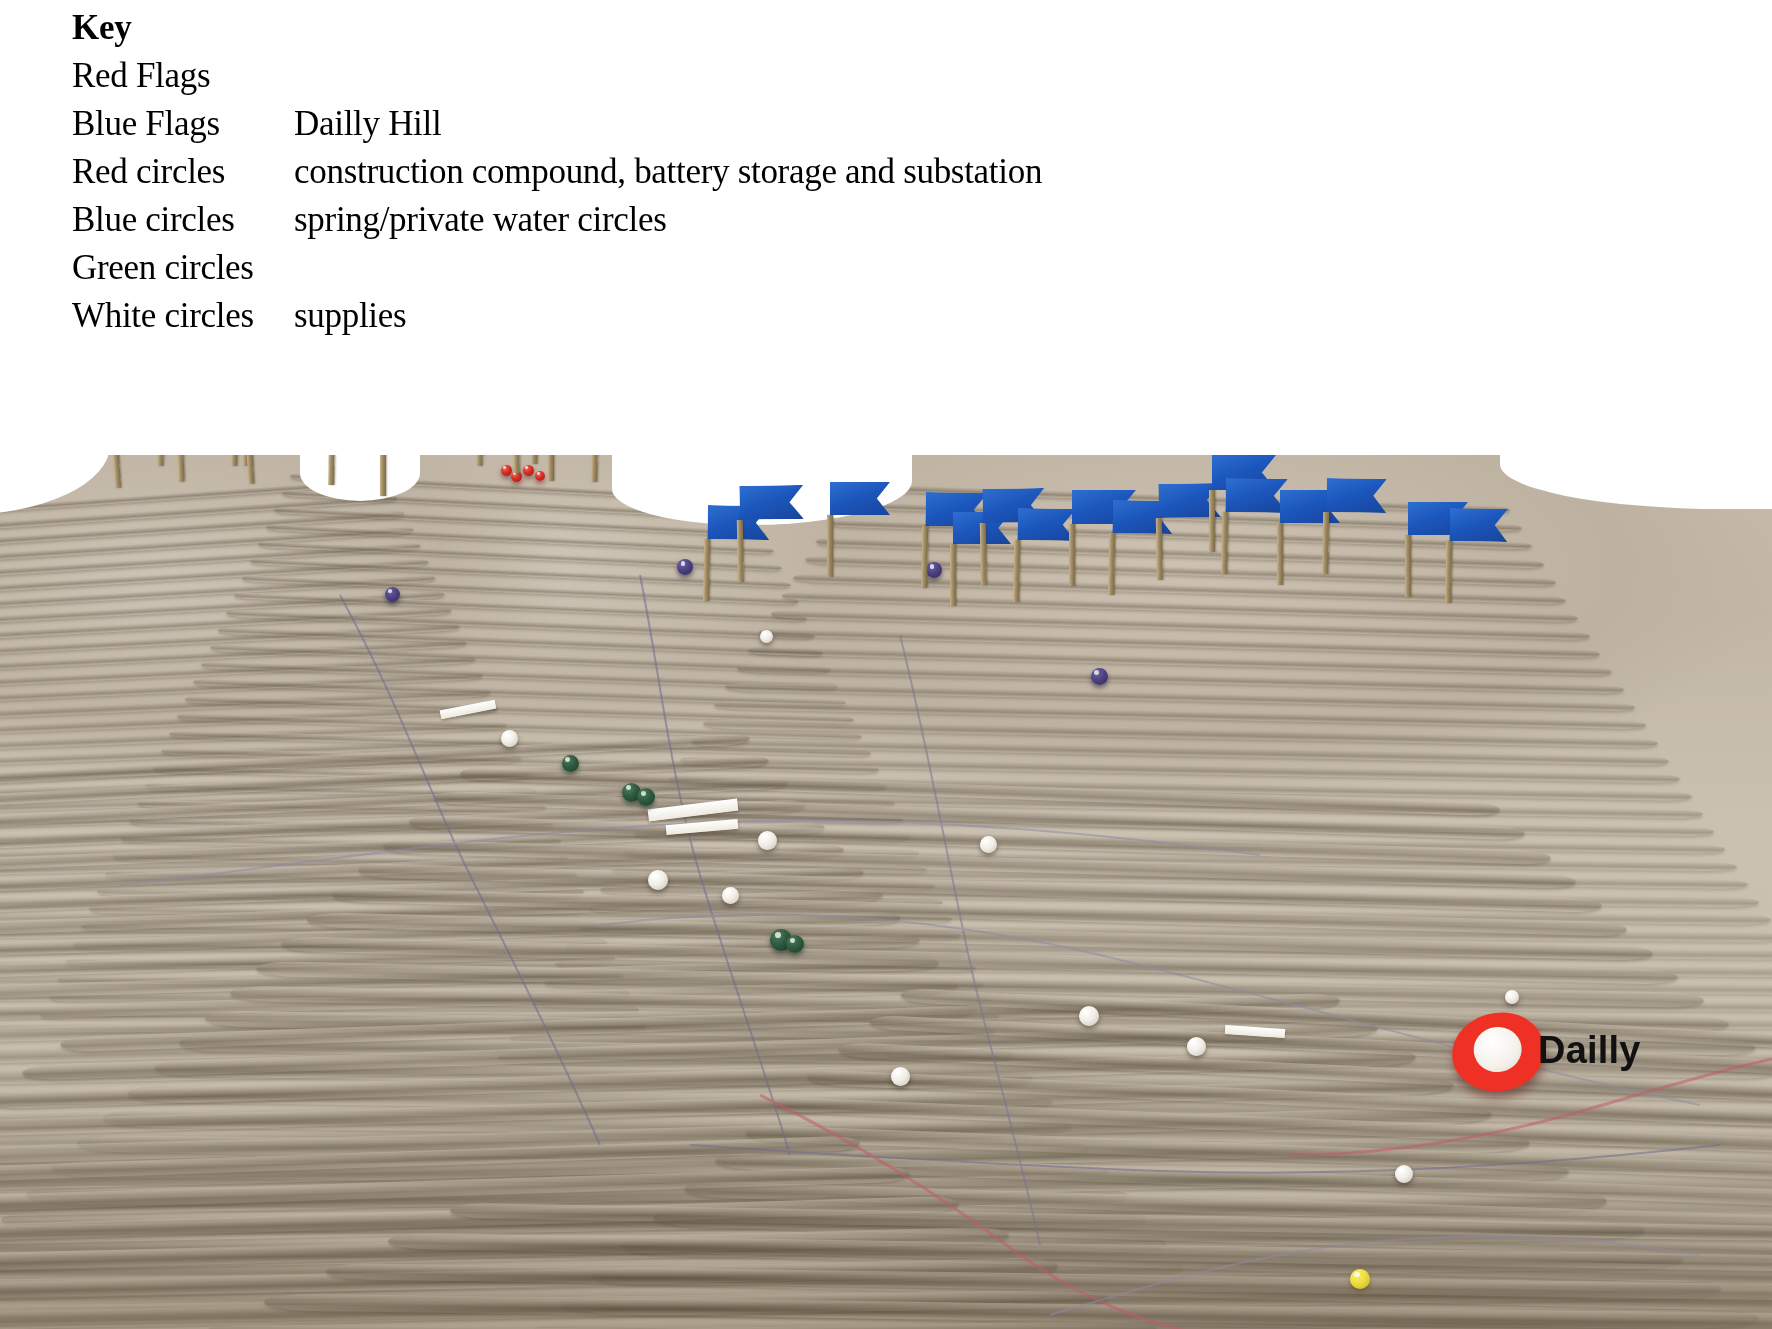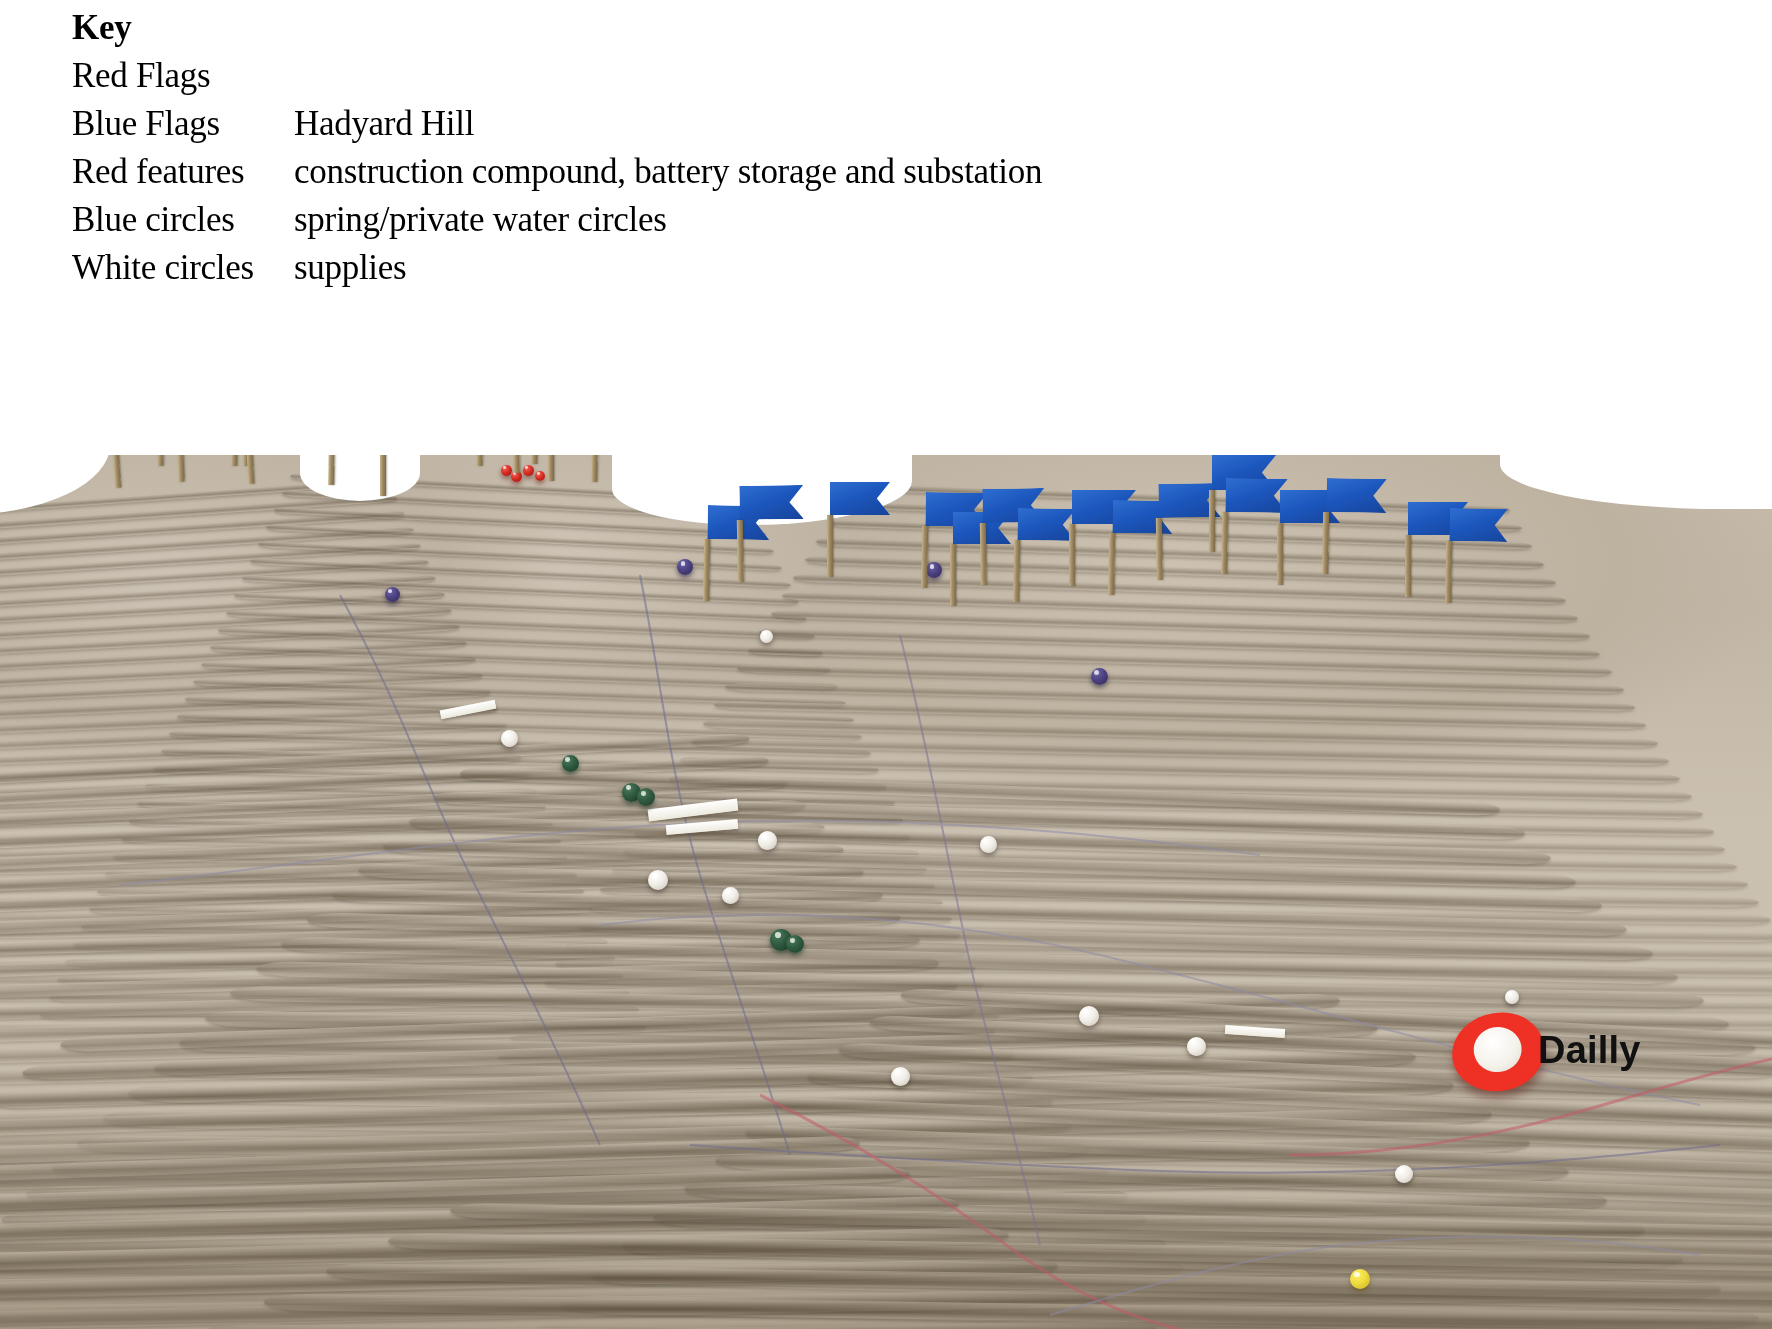--- a/index.html
+++ b/index.html
@@ -493,31 +493,32 @@
   <div id="dailly-label">Dailly</div>
 
   <div id="legend">
     <div class="key-title">Key</div>
     <div id="legend-rows">
         <div class="key-row">
           <span class="key-term">Red Flags</span>
         </div>
         <div class="key-row">
           <span class="key-term">Blue Flags</span>
-          <span class="key-desc">Hadyard Hill</span>
+          <span class="key-desc">Dailly Hill</span>
         </div>
         <div class="key-row">
-          <span class="key-term">Red features</span>
+          <span class="key-term">Red circles</span>
           <span class="key-desc">construction compound, battery storage and substation</span>
         </div>
         <div class="key-row">
           <span class="key-term">Blue circles</span>
           <span class="key-desc">spring/private water circles</span>
         </div>
         <div class="key-row">
+          <span class="key-term">Green circles</span>
         </div>
         <div class="key-row">
           <span class="key-term">White circles</span>
           <span class="key-desc">supplies</span>
         </div>
       </div>
   </div>
 
 </div>
 

